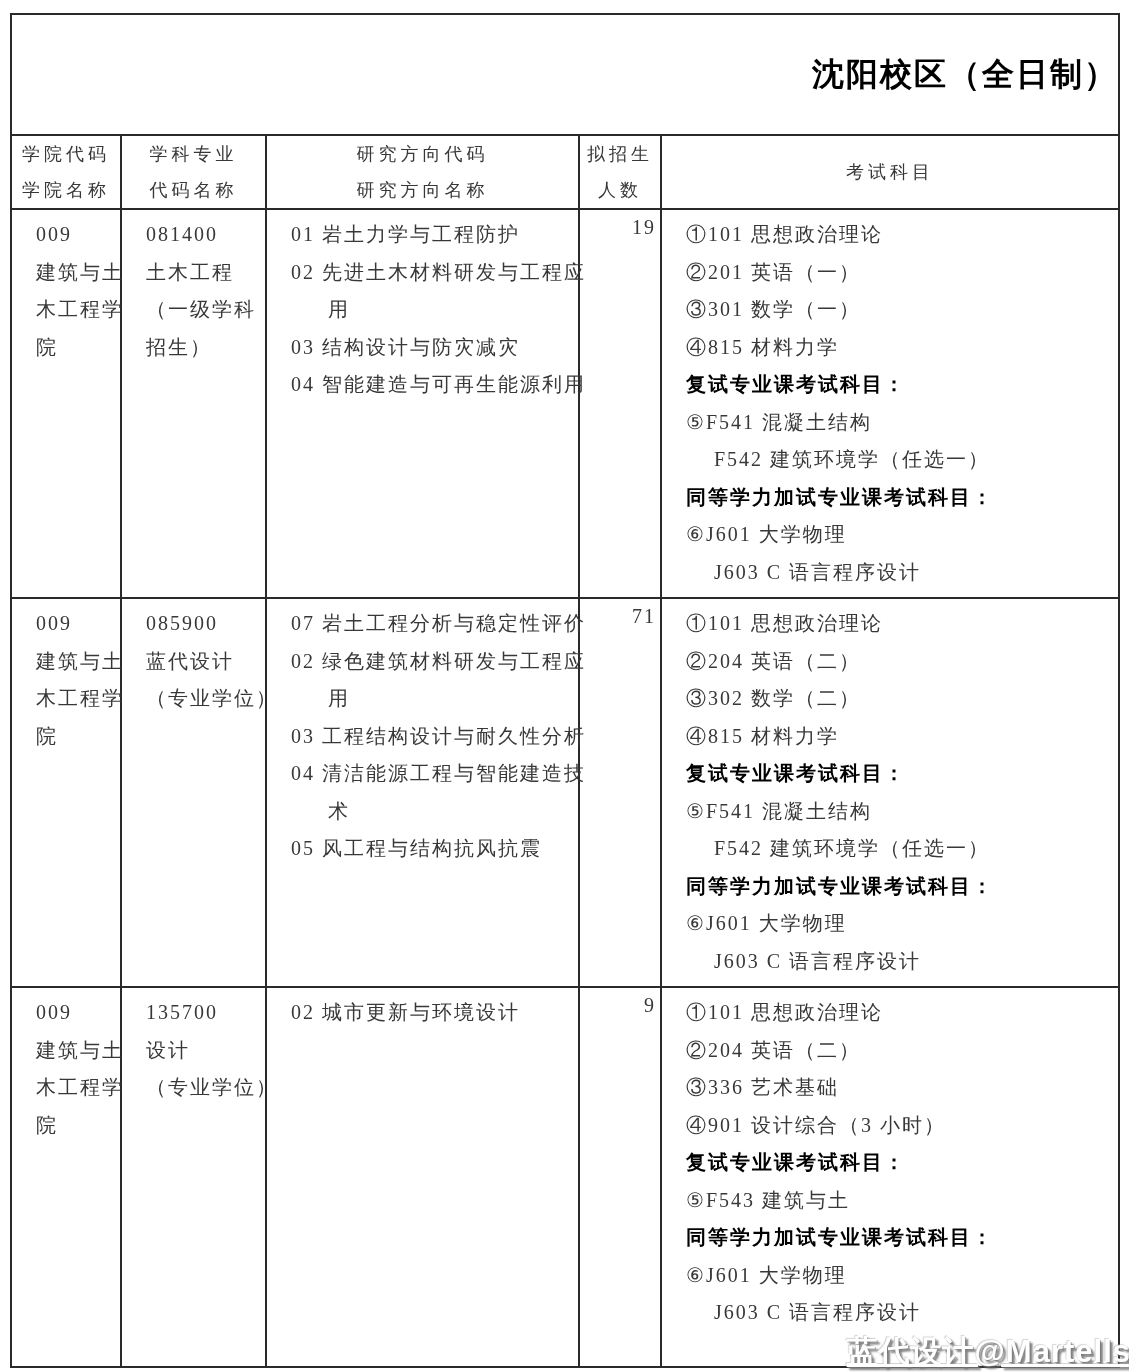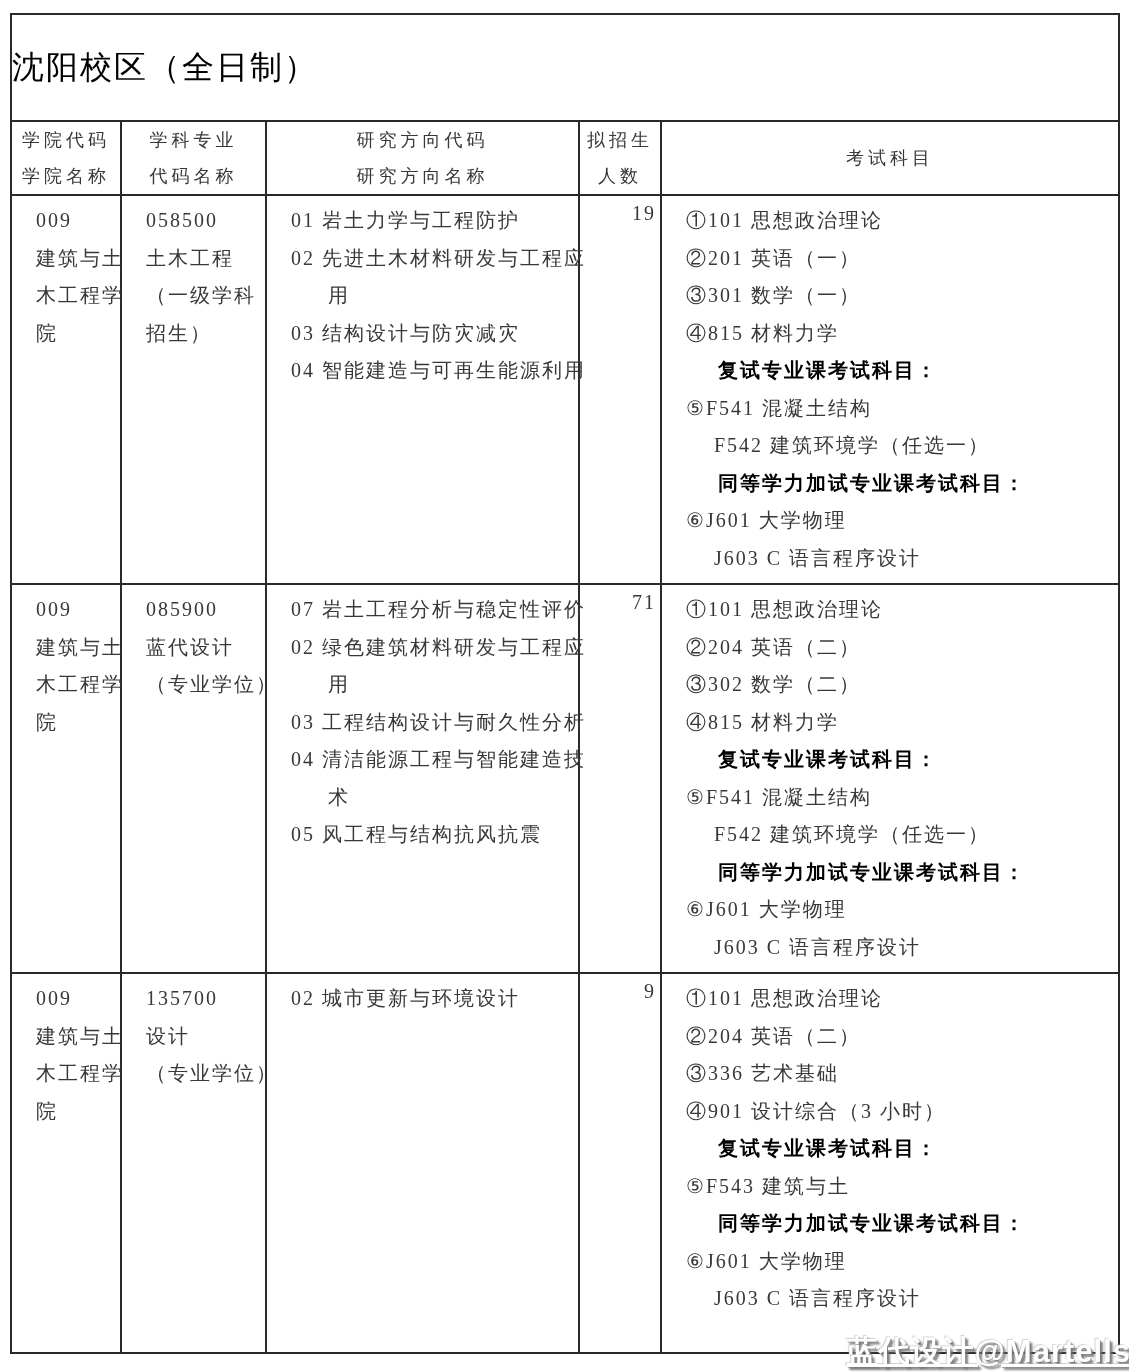--- a/index.html
+++ b/index.html
@@ -14,35 +14,35 @@
   }
   table.adm{
     position:absolute;left:10px;top:13px;width:1108px;
     border-collapse:collapse;table-layout:fixed;
   }
   table.adm td,table.adm th{
     border:2px solid var(--border);
     padding:0;vertical-align:top;background:#fff;
   }
   tr.r-title td{
-    height:107px;vertical-align:middle;text-align:left;
-    font-weight:normal;font-size:32px;letter-spacing:2px;color:var(--bold);
+    height:121px;vertical-align:middle;text-align:right;
+    font-weight:bold;font-size:32px;letter-spacing:2px;color:var(--bold);
   }
   tr.r-head th{
     height:68px;vertical-align:middle;text-align:center;
     font-weight:normal;font-size:18px;letter-spacing:4px;color:var(--text);
   }
   .hline{line-height:36px;white-space:nowrap;}
   tr.r-body{height:380px;}
   tr.r-body td{
     font-size:20px;letter-spacing:2px;color:var(--text);
     padding:6px 4px 6px 24px;
   }
   .line{line-height:37.5px;white-space:nowrap;}
-  .line.bold{font-weight:bold;color:var(--bold);margin-left:32px;}
+  .line.bold{font-weight:bold;color:var(--bold);}
   td.directions-cell{padding-left:12px;}
   td.directions-cell .line.indent{padding-left:37px;}
   td.subjects-cell{padding-left:7px;}
   td.subjects-cell .line.indent{padding-left:28px;}
   td.enrollment-cell{
     vertical-align:middle;text-align:right;padding:0;
     font-size:20px;letter-spacing:1px;color:var(--text);
   }
   .watermark{
     position:absolute;right:-2px;top:1331px;z-index:5;
@@ -93,21 +93,21 @@
   </tbody>
   <tbody id="body-rows">
       <tr class="r-body">
         <td class="college-cell">
           <div class="line">009</div>
           <div class="line">建筑与土</div>
           <div class="line">木工程学</div>
           <div class="line">院</div>
         </td>
         <td class="major-cell">
-          <div class="line">058500</div>
+          <div class="line">081400</div>
           <div class="line">土木工程</div>
           <div class="line">（一级学科</div>
           <div class="line">招生）</div>
         </td>
         <td class="directions-cell">
           <div class="line">01 岩土力学与工程防护</div>
           <div class="line">02 先进土木材料研发与工程应</div>
           <div class="line indent">用</div>
           <div class="line">03 结构设计与防灾减灾</div>
           <div class="line">04 智能建造与可再生能源利用</div>

